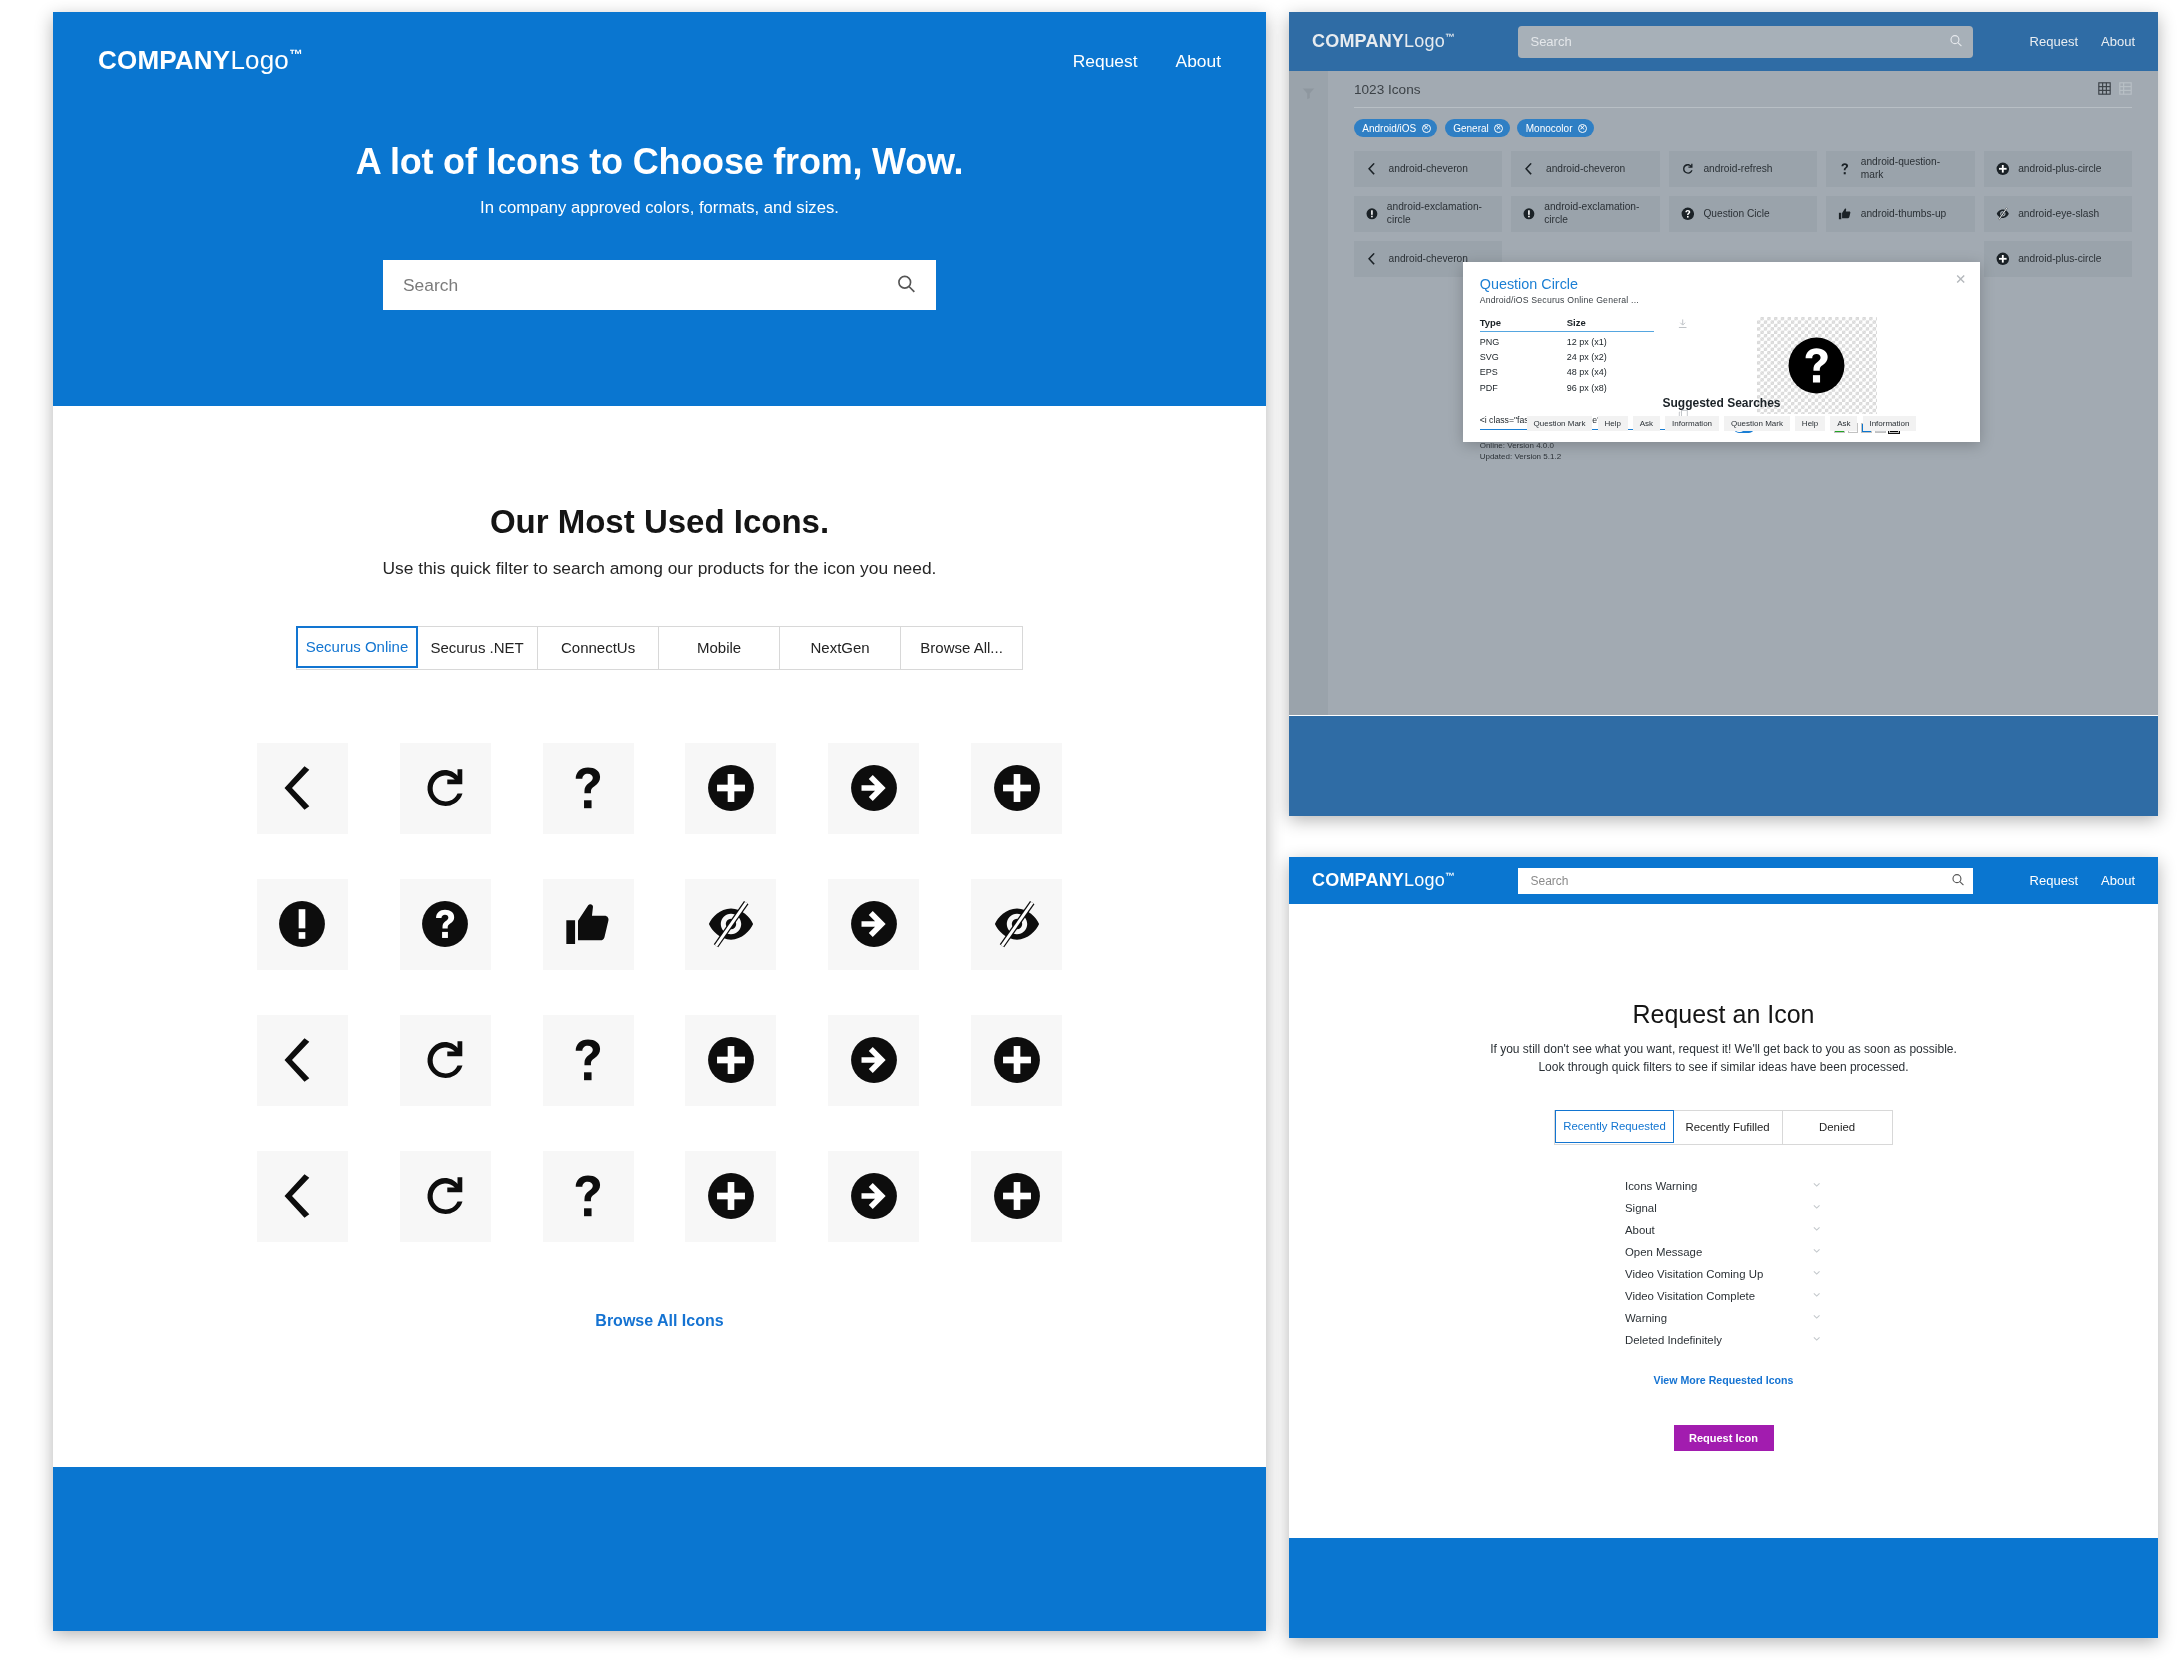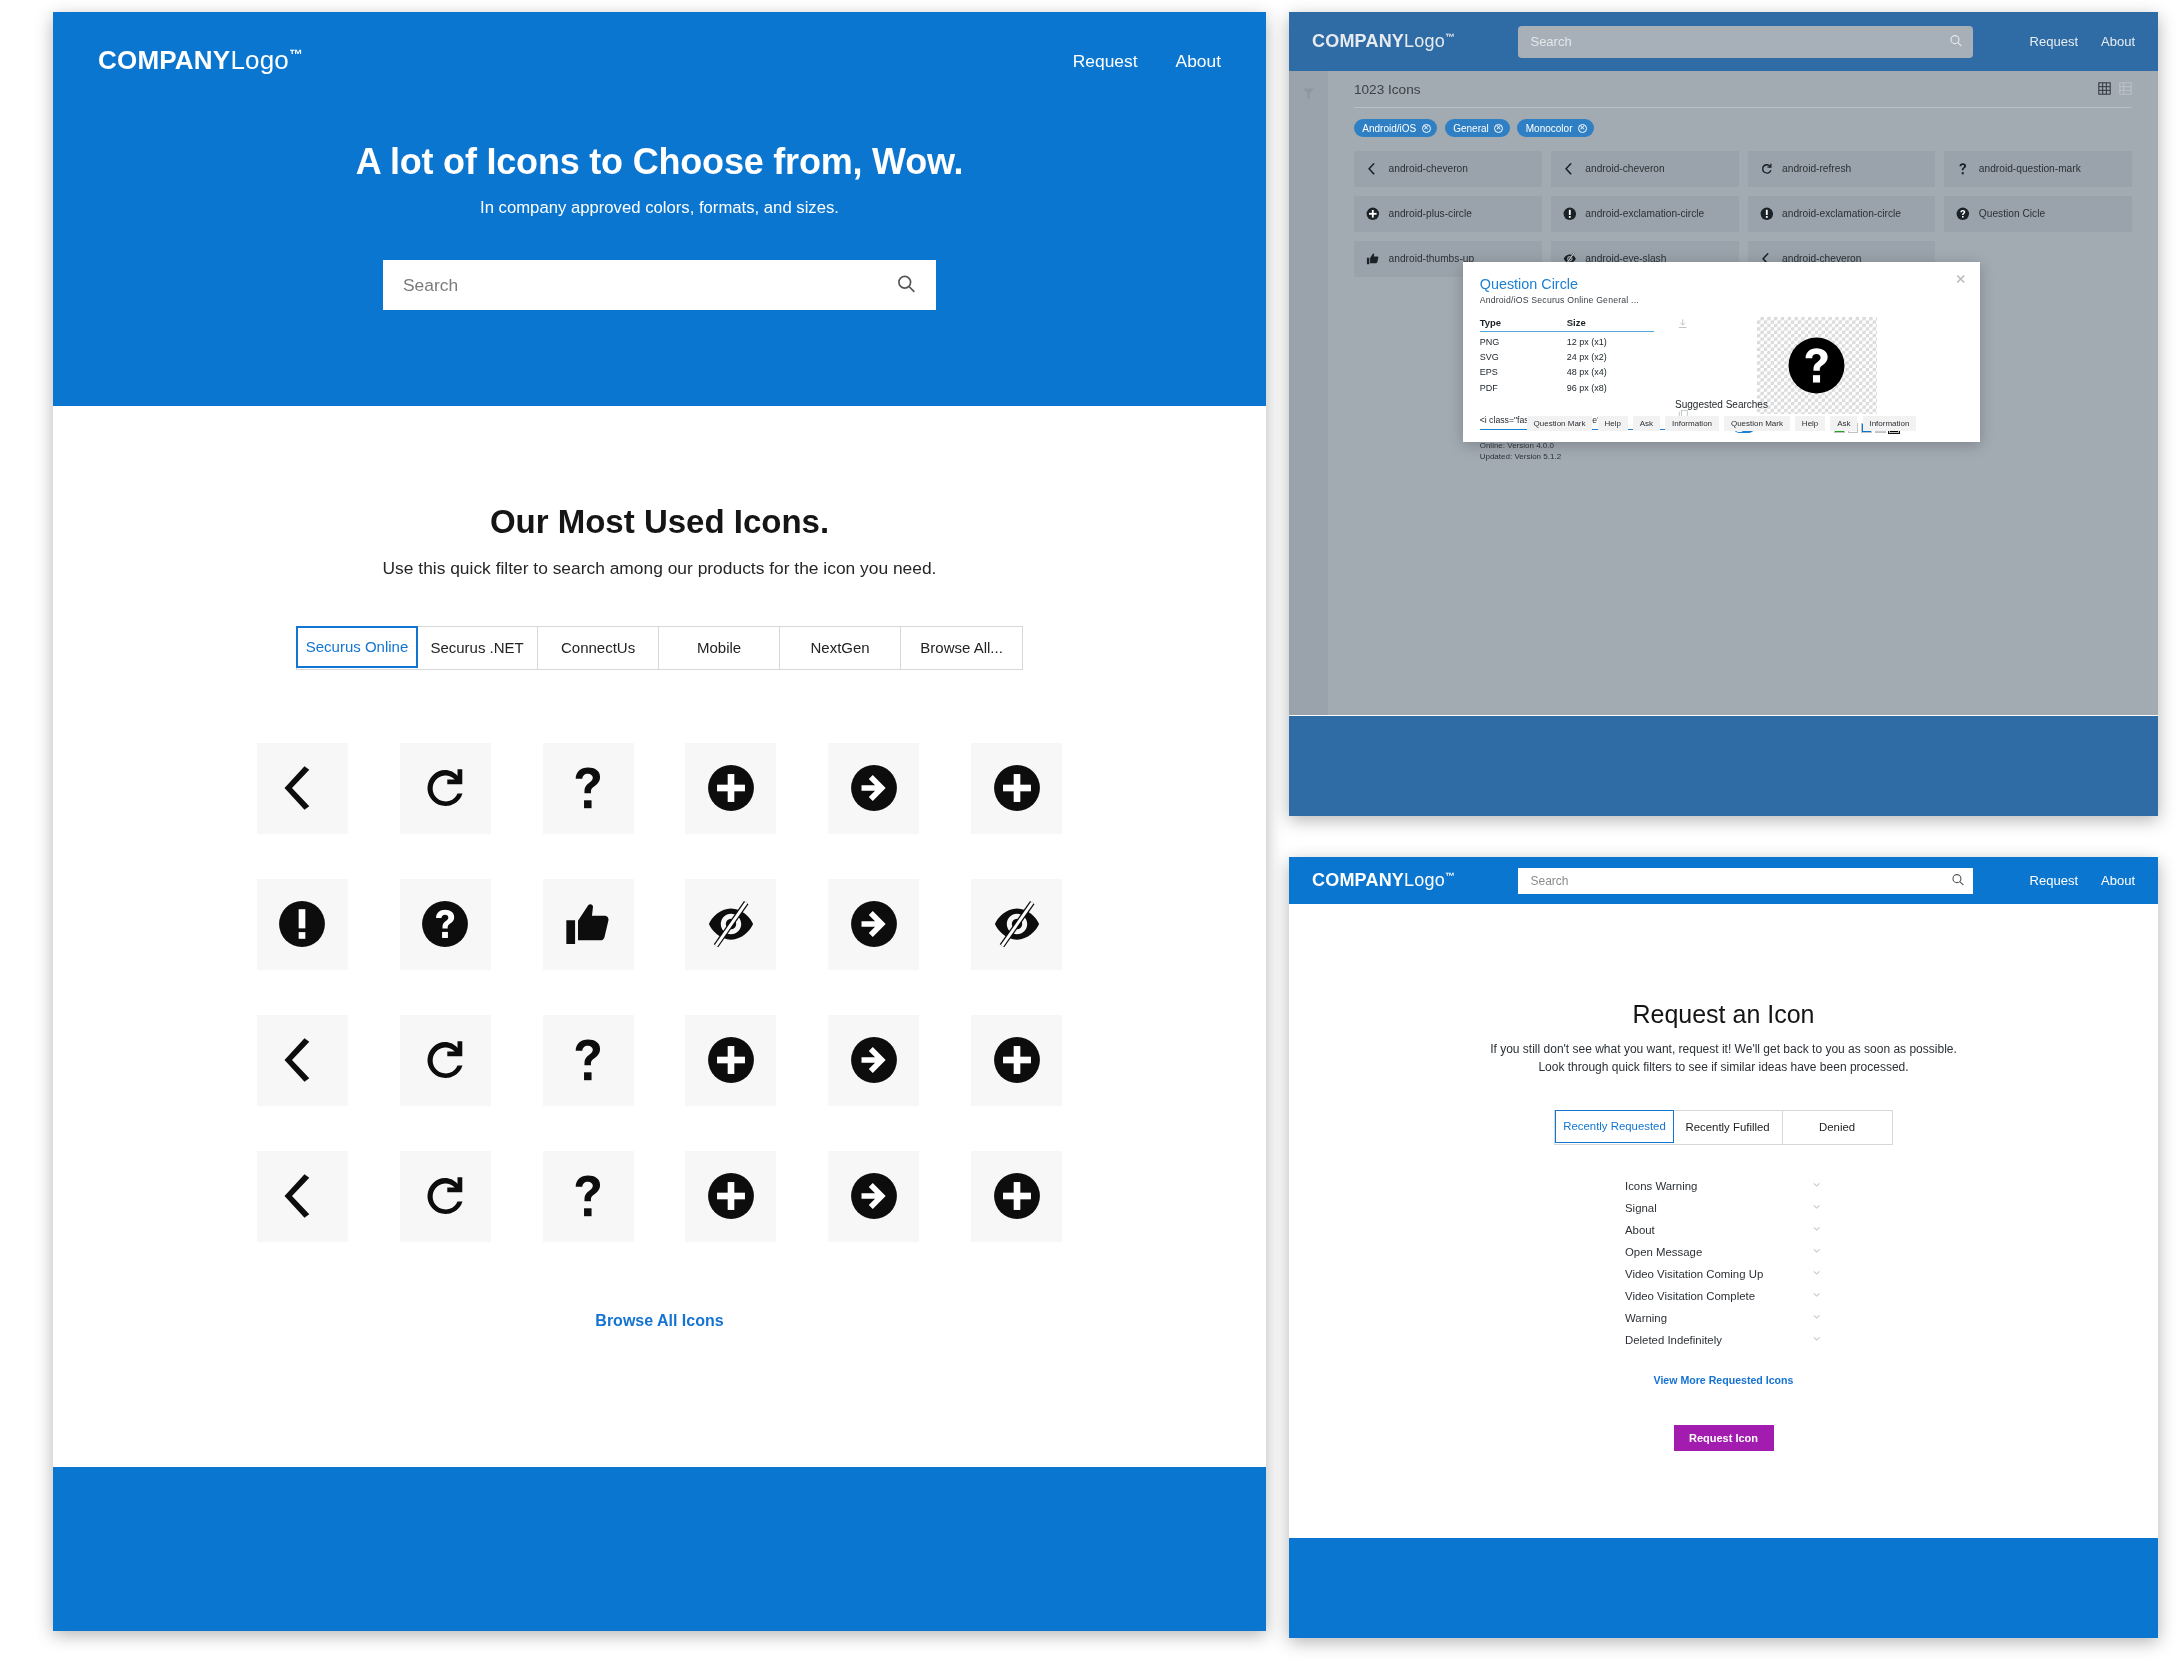--- a/index.html
+++ b/index.html
@@ -109,21 +109,21 @@
   .hr { height:0.8px; background:#b8bfc5; margin-top: 9px; }
   .chips { display:flex; gap:7.6px; margin-top: 12px; }
   .chip {
     height: 18px; background:#2f7fc4; border-radius:9px; color:#fff;
     font-size:10px; display:flex; align-items:center; gap:5.3px; padding: 0 6.8px 0 8.3px;
   }
   .chip .x {
     width:9px; height:9px; border-radius:50%; border:1.1px solid #fff;
     display:flex; align-items:center; justify-content:center; font-size:6.8px; line-height:1;
   }
-  .resGrid { margin-top: 13.6px; display:grid; grid-template-columns: repeat(4, 1fr); gap: 9px; }
+  .resGrid { margin-top: 13.6px; display:grid; grid-template-columns: repeat(5, 1fr); gap: 9px; }
   .resCell {
     height: 36px; background:#9aa3ab; display:flex; align-items:center; gap:9px; padding: 0 12px;
   }
   .resLabel { font-size:10.2px; color:#2b3136; line-height:1.25; }
 
   
   .modal {
     position:absolute; left: 174px; top: 191px; width: 517px; height: 180px;
     background:#fff; box-shadow: 0 3px 13.6px rgba(0,0,0,.22); z-index: 30;
     padding: 13.6px 16.7px 0 16.7px;
@@ -154,21 +154,21 @@
     display:flex; align-items:center; justify-content:center; margin: 0 auto;
   }
   .fillRow { display:flex; align-items:center; margin-top: 9px; padding: 0 1.5px; }
   .toggle { width:20px; height:10.6px; border-radius:5.3px; background:#1b7fd4; position:relative; }
   .toggle .knob { position:absolute; left: 1.1px; top:1.1px; width:8.3px; height:8.3px; border-radius:50%; background:#fff; }
   .fillLabel { font-size:9px; color:#1b2227; margin-left: 6px; }
   .swatches { margin-left:auto; display:flex; gap: 3px; }
   .sw { width: 10.6px; height: 10.6px; border:0.8px solid #c2c2c2; }
   .sw.sel { outline: 1.5px solid #111; outline-offset: 0.8px; }
   .suggWrap { position:absolute; left:0; right:0; bottom: 10.6px; text-align:center; }
-  .suggTitle { font-size:10px; color:#1b2227; }
+  .suggTitle { font-size:12px; color:#1b2227;font-weight:bold; }
   .suggChips { margin-top: 6.8px; display:flex; justify-content:center; gap: 5.3px; }
   .suggChip { background:#f2f2f2; font-size:8px; color:#2b3136; padding: 3px 6.8px; }
 
   #panelB .footerbar { position:absolute; left:0; bottom:0; width:100%; height:100px; background:#2f6ca5; }
 
   
   #panelC { left: 1289px; top: 857px; width: 869px; height: 781px; }
   #panelC .brandbar { height: 47px; padding: 0 23px; background:#0a76d0; }
   #panelC .logo { font-size: 18px; }
   #panelC .searchbar {

